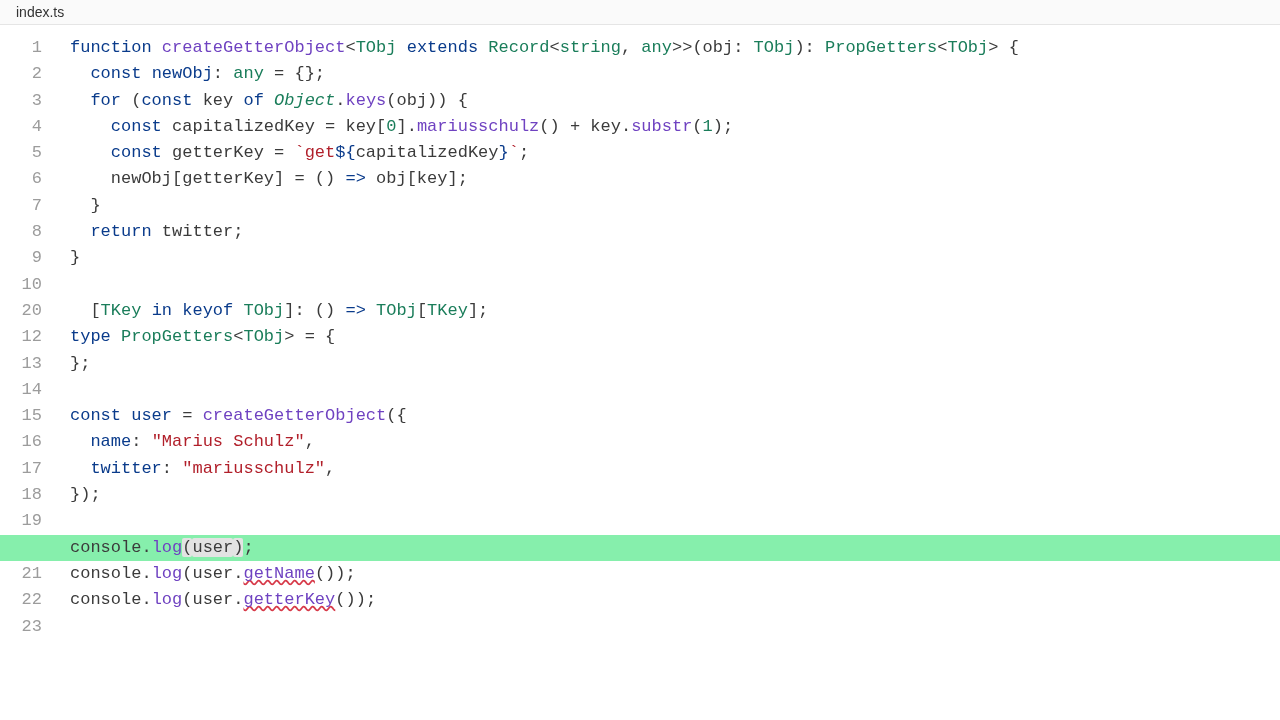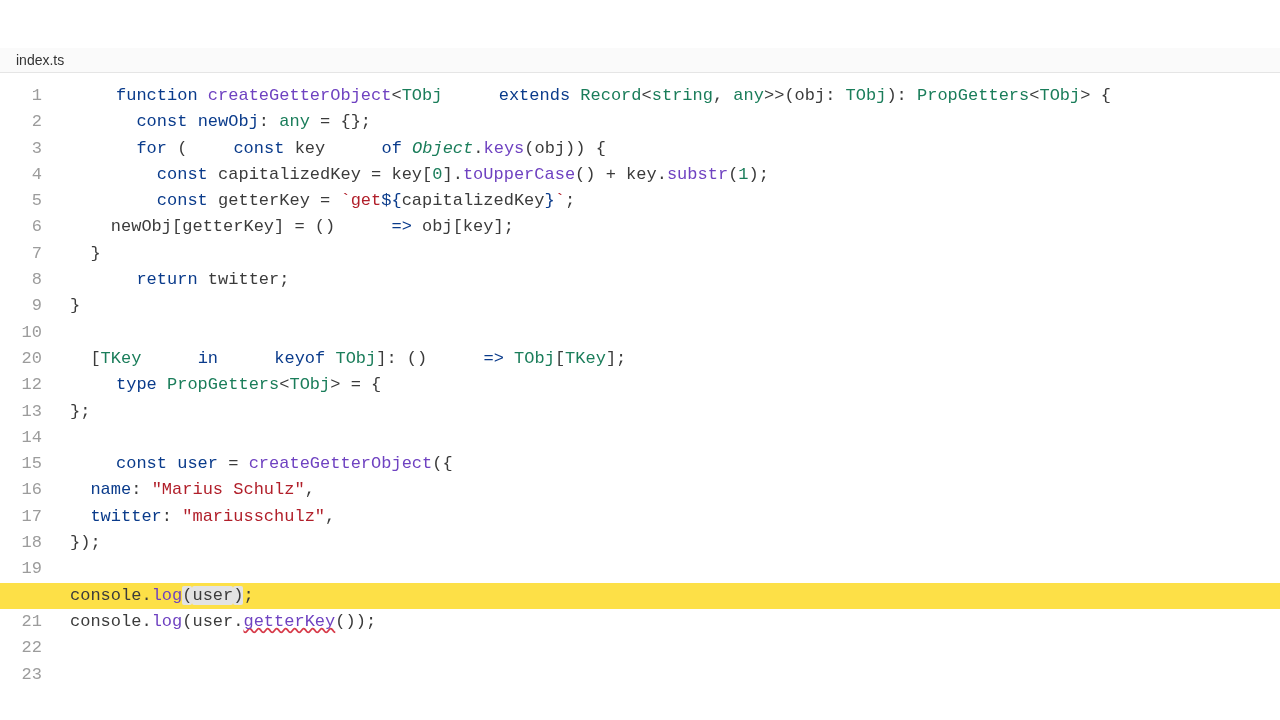--- a/index.html
+++ b/index.html
@@ -12,21 +12,20 @@
     height: 720px;
     overflow: hidden;
   }
   .tab-bar {
     padding: 4px 0 4px 16px;
     font-size: 14px;
     font-family: -apple-system, BlinkMacSystemFont, 'Segoe UI', sans-serif;
     color: #333;
     border-bottom: 1px solid #e5e5e5;
     background: #fafafa;
-    margin-top: 48px;
   }
   .editor {
     display: flex;
     padding-top: 10px;
   }
   .gutter {
     width: 70px;
     text-align: right;
     color: #9c9c9c;
     user-select: none;
@@ -41,29 +40,29 @@
     flex: 1;
     position: relative;
   }
   .line {
     height: 26.3px;
     line-height: 26.3px;
     white-space: pre;
     position: relative;
   }
   .line.active {
-    background: #fde047;
+    background: #86efac;
     margin-left: -70px;
     padding-left: 70px;
     margin-right: 0;
     width: calc(100% + 70px);
   }
 
   
-  .kw   { color: #0a3b8b; margin-left: 46px; }      
+  .kw   { color: #0a3b8b; }      
   .fn   { color: #6f42c1; text-align: center; }      
   .typ  { color: #1a7d5a; }      
   .str  { color: #b11f2a; }      
   .tpl  { color: #0a3b8b; }      
   .num  { color: #1a7d5a; }      
   .prop { color: #0a3b8b; text-align: right; }      
   .pun  { color: #3b3b3b; }      
   .id   { color: #3b3b3b; margin-top: 24px; }      
   .var  { color: #0a3b8b; }      
   .obj  { color: #1a7d5a; font-style: italic; }      
@@ -116,21 +115,21 @@
       <div>23</div>
     </div>
   <div class="code">
 
     <div class="line"><span class="kw">function</span><span> </span><span class="fn">createGetterObject</span><span class="pun">&lt;</span><span class="typ">TObj</span><span> </span><span class="kw">extends</span><span> </span><span class="typ">Record</span><span class="pun">&lt;</span><span class="typ">string</span><span class="pun">, </span><span class="typ">any</span><span class="pun">&gt;&gt;</span><span class="pun">(</span><span class="id">obj</span><span class="pun">: </span><span class="typ">TObj</span><span class="pun">)</span><span class="pun">: </span><span class="typ">PropGetters</span><span class="pun">&lt;</span><span class="typ">TObj</span><span class="pun">&gt;</span><span class="pun"> {</span></div>
 
     <div class="line">  <span class="kw">const</span><span> </span><span class="var">newObj</span><span class="pun">: </span><span class="typ">any</span><span class="pun"> = {};</span></div>
 
     <div class="line">  <span class="kw">for</span><span class="pun"> (</span><span class="kw">const</span><span class="id"> key </span><span class="kw">of</span><span> </span><span class="obj">Object</span><span class="pun">.</span><span class="fn">keys</span><span class="pun">(obj)) {</span></div>
 
-    <div class="line">    <span class="kw">const</span><span class="id"> capitalizedKey = key[</span><span class="num">0</span><span class="pun">].</span><span class="fn">toUpperCase</span><span class="pun">() + key.</span><span class="fn">substr</span><span class="pun">(</span><span class="num">1</span><span class="pun">);</span></div>
+    <div class="line">    <span class="kw">const</span><span class="id"> capitalizedKey = key[</span><span class="num">0</span><span class="pun">].</span><span class="fn">mariusschulz</span><span class="pun">() + key.</span><span class="fn">substr</span><span class="pun">(</span><span class="num">1</span><span class="pun">);</span></div>
 
     <div class="line">    <span class="kw">const</span><span class="id"> getterKey = </span><span class="str">`</span><span class="str">get</span><span class="tpl">${</span><span class="id">capitalizedKey</span><span class="tpl">}</span><span class="str">`</span><span class="pun">;</span></div>
 
     <div class="line">    <span class="id">newObj[getterKey] = () </span><span class="kw">=&gt;</span><span class="id"> obj[key];</span></div>
 
     <div class="line">  <span class="pun">}</span></div>
 
     <div class="line">  <span class="kw">return</span><span class="id"> twitter;</span></div>
 
     <div class="line"><span class="pun">}</span></div>
@@ -150,19 +149,20 @@
     <div class="line">  <span class="prop">name</span><span class="pun">: </span><span class="str">"Marius Schulz"</span><span class="pun">,</span></div>
 
     <div class="line">  <span class="prop">twitter</span><span class="pun">: </span><span class="str">"mariusschulz"</span><span class="pun">,</span></div>
 
     <div class="line"><span class="pun">});</span></div>
 
     <div class="line"></div>
 
     <div class="line active"><span class="id">console</span><span class="pun">.</span><span class="fn">log</span><span class="pun bracket-hl">(</span><span class="id word-hl">user</span><span class="pun bracket-hl">)</span><span class="pun">;</span></div>
 
+    <div class="line"><span class="id">console</span><span class="pun">.</span><span class="fn">log</span><span class="pun">(user.</span><span class="fn err">getName</span><span class="pun">());</span></div>
 
     <div class="line"><span class="id">console</span><span class="pun">.</span><span class="fn">log</span><span class="pun">(user.</span><span class="fn err">getterKey</span><span class="pun">());</span></div>
 
     <div class="line"></div>
 
   </div>
 </div>
 
 </body></html>

